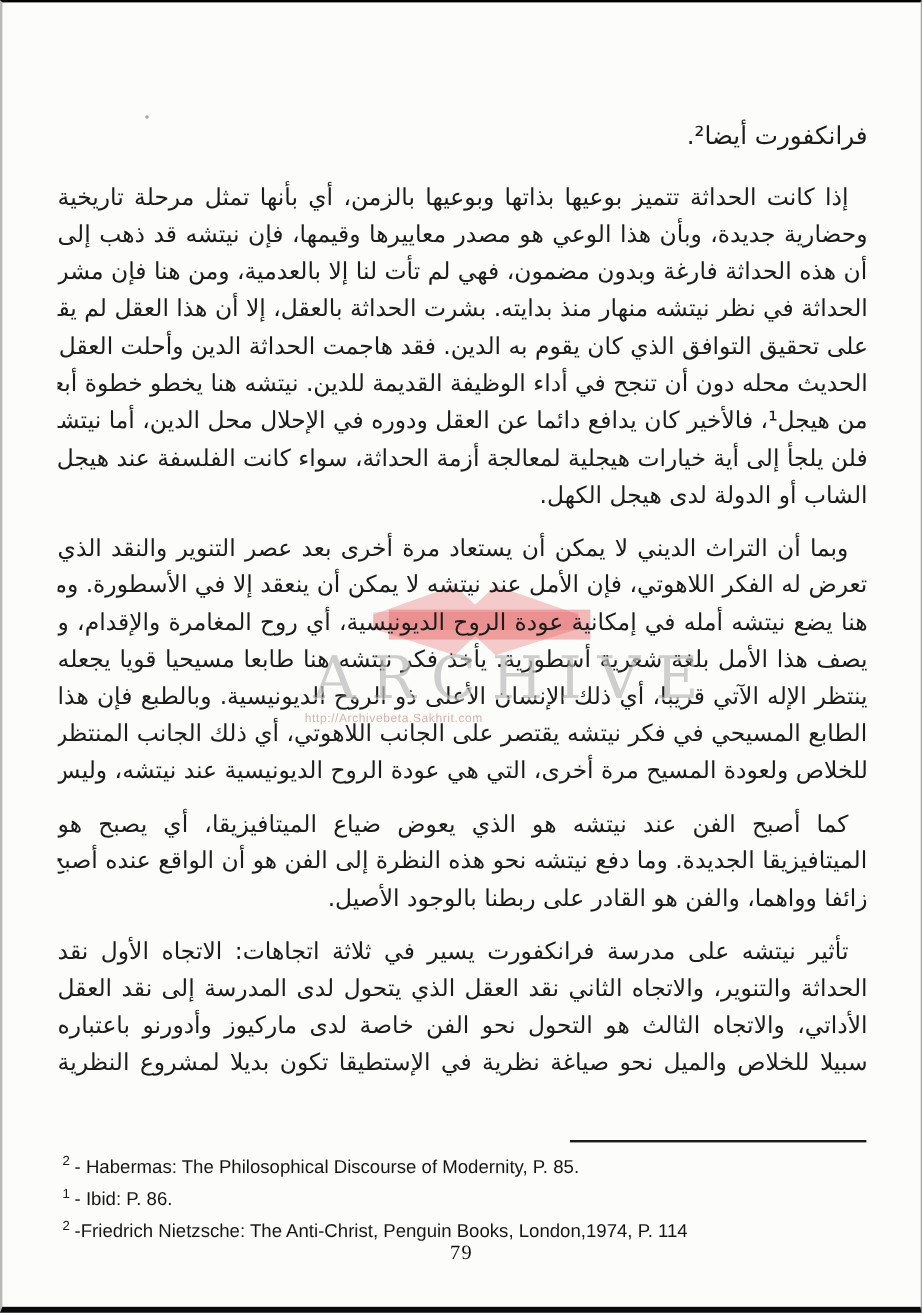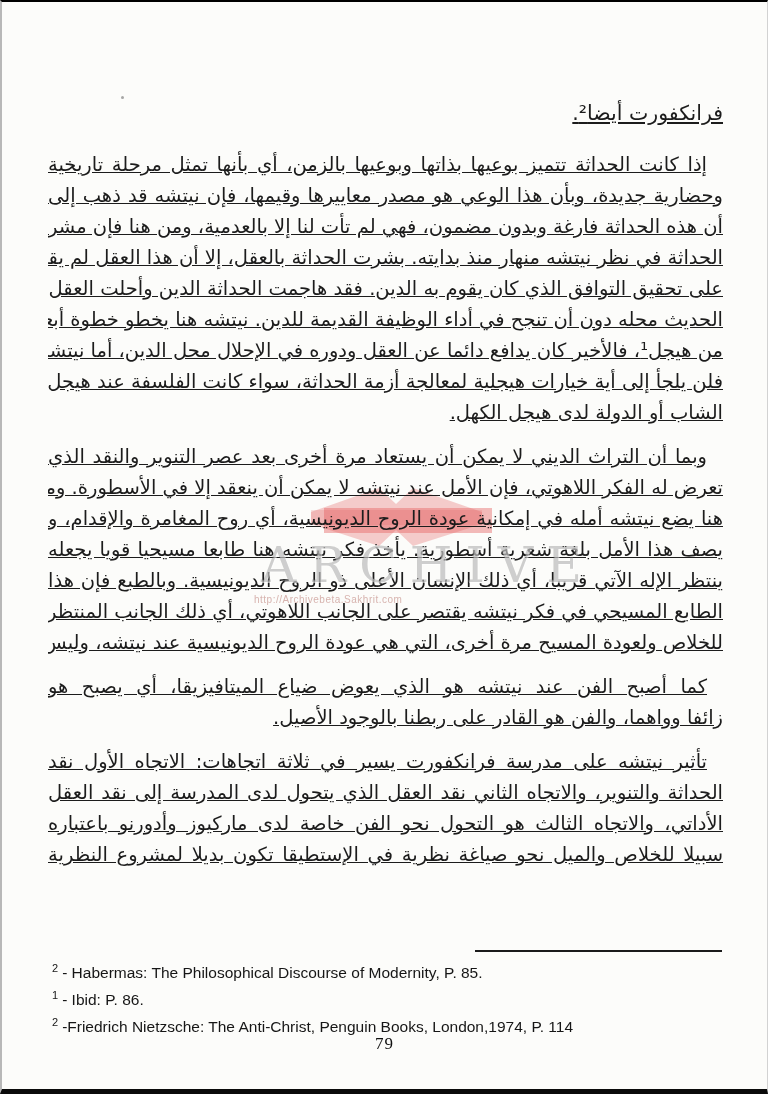--- a/index.html
+++ b/index.html
@@ -45,21 +45,21 @@
     font-size:49px;line-height:52px;letter-spacing:13px;
     color:rgba(128,128,128,0.38);
     text-shadow:1px 1px 0 rgba(255,255,255,0.55);
   }
   .wm-url{
     position:absolute;left:252px;top:592px;z-index:2;pointer-events:none;
     font-family:"Liberation Sans",sans-serif;
     font-size:10px;letter-spacing:0.5px;
     color:rgba(197,144,138,0.68);
   }
-  .body-text,.opening-line{z-index:1;text-decoration:underline;}
+  .body-text,.opening-line{z-index:1;}
   .footnote-rule{
     position:absolute;top:948px;right:45px;width:247px;height:2px;
     background:#1b1b1b;
   }
   .footnotes{
     position:absolute;top:955px;left:50px;right:30px;
     direction:ltr;text-align:left;
     font-family:Liberation Sans, sans-serif;
     font-size:15.5px;color:#161616;
   }
@@ -104,20 +104,21 @@
         <div class="line firstline">وبما أن التراث الديني لا يمكن أن يستعاد مرة أخرى بعد عصر التنوير والنقد الذي</div>
         <div class="line">تعرض له الفكر اللاهوتي، فإن الأمل عند نيتشه لا يمكن أن ينعقد إلا في الأسطورة. ومن</div>
         <div class="line">هنا يضع نيتشه أمله في إمكانية عودة الروح الديونيسية، أي روح المغامرة والإقدام، و</div>
         <div class="line">يصف هذا الأمل بلغة شعرية أسطورية. يأخذ فكر نيتشه هنا طابعا مسيحيا قويا يجعله</div>
         <div class="line">ينتظر الإله الآتي قريبا، أي ذلك الإنسان الأعلى ذو الروح الديونيسية. وبالطبع فإن هذا</div>
         <div class="line">الطابع المسيحي في فكر نيتشه يقتصر على الجانب اللاهوتي، أي ذلك الجانب المنتظر</div>
         <div class="line">للخلاص ولعودة المسيح مرة أخرى، التي هي عودة الروح الديونيسية عند نيتشه، وليس</div>
       </div>
       <div class="para">
         <div class="line firstline">كما أصبح الفن عند نيتشه هو الذي يعوض ضياع الميتافيزيقا، أي يصبح هو</div>
+        <div class="line">الميتافيزيقا الجديدة. وما دفع نيتشه نحو هذه النظرة إلى الفن هو أن الواقع عنده أصبح</div>
         <div class="line lastline">زائفا وواهما، والفن هو القادر على ربطنا بالوجود الأصيل.</div>
       </div>
       <div class="para">
         <div class="line firstline">تأثير نيتشه على مدرسة فرانكفورت يسير في ثلاثة اتجاهات: الاتجاه الأول نقد</div>
         <div class="line">الحداثة والتنوير، والاتجاه الثاني نقد العقل الذي يتحول لدى المدرسة إلى نقد العقل</div>
         <div class="line">الأداتي، والاتجاه الثالث هو التحول نحو الفن خاصة لدى ماركيوز وأدورنو باعتباره</div>
         <div class="line">سبيلا للخلاص والميل نحو صياغة نظرية في الإستطيقا تكون بديلا لمشروع النظرية</div>
       </div>
     </div>
 

